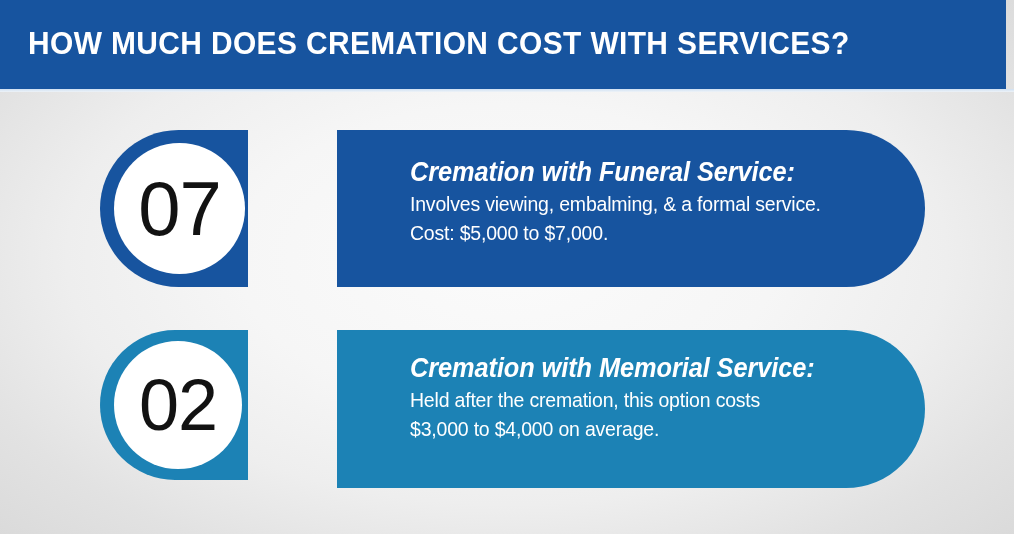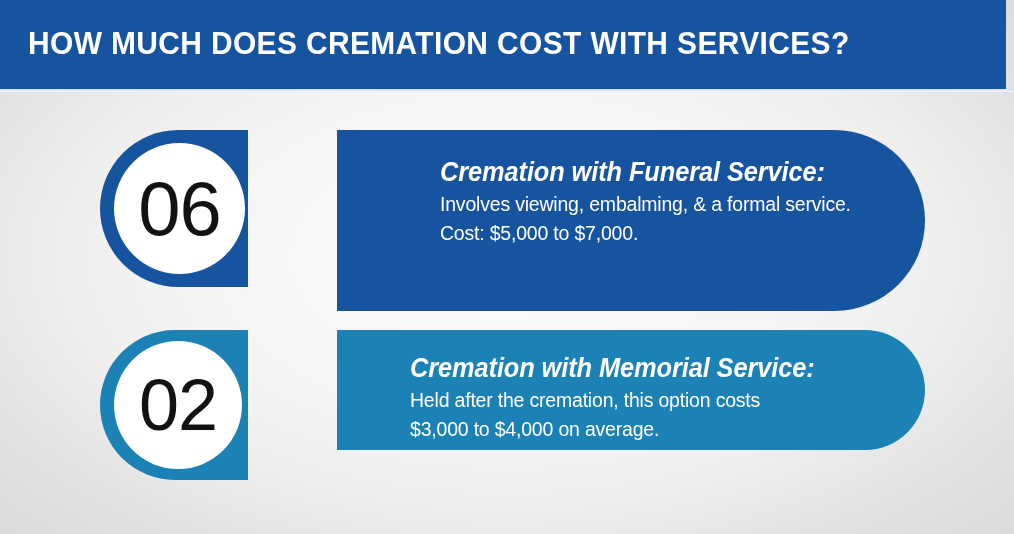--- a/index.html
+++ b/index.html
@@ -122,50 +122,50 @@
     transform-origin: left center;
     white-space: nowrap;
   }
 
   
   #row-1 { left: 100px; top: 130px; width: 825px; height: 157px; }
   #row-1 .badge-block { width: 148px; height: 157px; background: #17549f; }
   #row-1 .badge-circle { left: 14px; top: 13px; width: 131px; height: 131px; }
   #row-1 .badge-number { font-size: 76px; }
   #row-1 .text-block {
-    left: 237px; width: 588px; height: 181px;
+    left: 237px; width: 588px; height: 157px;
     background: #17549f;
-    padding: 26px 40px 0 103px;
+    padding: 26px 40px 0 73px;
   }
 
   
   #row-2 { left: 100px; top: 330px; width: 825px; height: 150px; }
   #row-2 .badge-block { width: 148px; height: 150px; background: #1c82b5; }
   #row-2 .badge-circle { left: 14px; top: 11px; width: 128px; height: 128px; }
   #row-2 .badge-number { font-size: 72px; }
   #row-2 .text-block {
-    left: 237px; width: 588px; height: 120px;
+    left: 237px; width: 588px; height: 158px;
     background: #1c82b5;
     padding: 22px 40px 0 73px;
   }
 </style>
 </head>
 <body>
 
 <div id="infographic">
 
   <div id="header-bar">
     <div id="header-title">HOW MUCH DOES CREMATION COST WITH SERVICES?</div>
   </div>
   <div id="header-underline"></div>
 
   <div class="row" id="row-1">
     <div class="badge-block">
       <div class="badge-circle">
-        <span class="badge-number">06</span>
+        <span class="badge-number">07</span>
       </div>
     </div>
     <div class="text-block">
       <div class="row-title">Cremation with Funeral Service:</div>
       <div class="row-line">Involves viewing, embalming, &amp; a formal service.</div>
       <div class="row-line">Cost: $5,000 to $7,000.</div>
     </div>
   </div>
 
   <div class="row" id="row-2">

